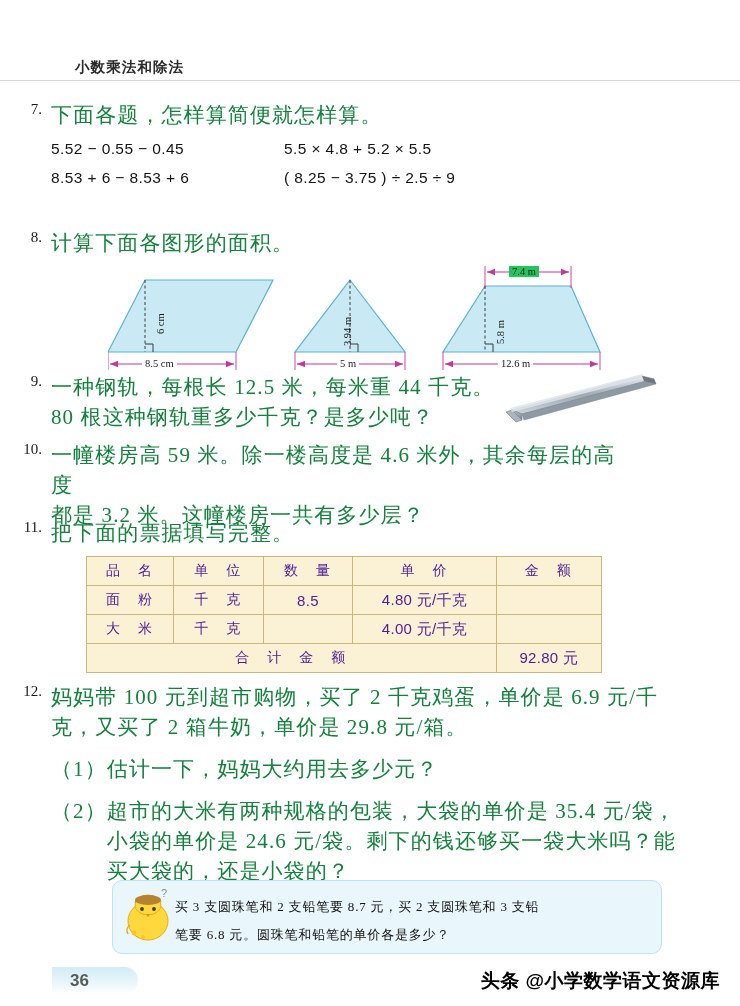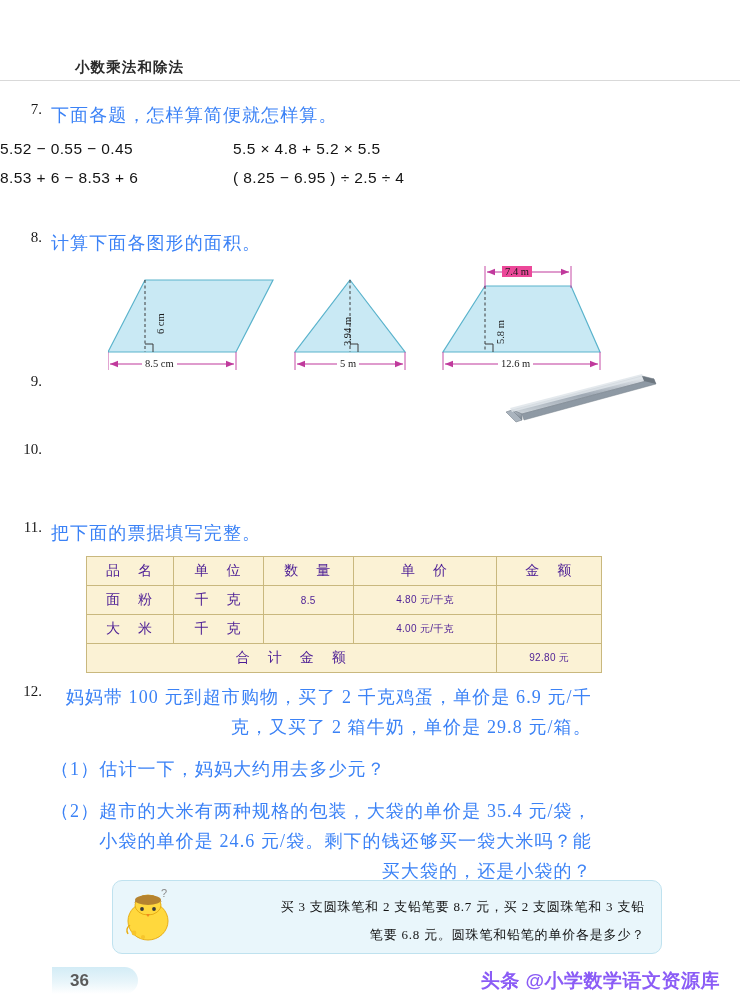--- a/index.html
+++ b/index.html
@@ -51,33 +51,32 @@
     width: 42px;
     min-width: 42px;
     text-align: right;
     font-size: 15px;
     font-family: "Liberation Serif", "DejaVu Serif", serif;
     color: #1a1a1a;
     padding-top: 1px;
   }
   .prob-body {
     padding-left: 9px;
-    font-size: 18px;
+    font-size: 21px;
     line-height: 30px;
     letter-spacing: 0.6px;
-    color: #3b82f6;
+    color: #15803d;
   }
   .cn {
     font-family: "Liberation Serif", "DejaVu Serif", serif;
     letter-spacing: 1.1px;
-    text-align: right;
-  }
-
-  
-  .p7-wrap { margin-top: 4px; }
+  }
+
+  
+  .p7-wrap { margin-left: 51px; margin-top: 4px; }
   .p7-row { display: flex; line-height: 29px; }
   .p7-col-a { width: 233px; font-size: 15.5px; letter-spacing: 0.4px;
               font-family: "Liberation Sans", sans-serif; }
   .p7-col-b { font-size: 15.5px; letter-spacing: 0.4px;
               font-family: "Liberation Sans", sans-serif; }
 
   
   .figures {
     position: relative;
     height: 112px;
@@ -114,21 +113,21 @@
     height: 28px;
     text-align: center;
     font-size: 14px;
     color: #4c1d95;
     letter-spacing: 2px;
     padding: 0 4px;
   }
   .bill-table td.num {
     letter-spacing: 0.3px;
     font-family: "Liberation Sans", sans-serif;
-    font-size: 10px;
+    font-size: 15px;
   }
   .c-name  { width: 85px; }
   .c-unit  { width: 88px; }
   .c-qty   { width: 88px; }
   .c-price { width: 150px; margin-top: 28px; }
   .c-amt   { width: 105px; }
 
   
   .think-box {
     position: absolute;
@@ -176,21 +175,21 @@
     font-weight: 700;
     color: #5a5a5a;
     font-family: "Liberation Sans", sans-serif;
   }
   .watermark {
     position: absolute;
     right: 20px;
     top: 968px;
     font-size: 19px;
     font-weight: 700;
-    color: #8b5cf6;
+    color: #000000;
     letter-spacing: 0.5px;
     font-family: "Liberation Sans", sans-serif;
   }
 
   .sub-item { display: flex; }
 </style>
 </head>
 <body>
 
 <div class="page-header">
@@ -203,21 +202,21 @@
     <div class="prob-num">7.</div>
     <div class="prob-body cn">下面各题，怎样算简便就怎样算。</div>
   </div>
   <div class="p7-wrap">
     <div class="p7-row">
       <div class="p7-col-a">5.52 − 0.55 − 0.45</div>
       <div class="p7-col-b">5.5 × 4.8 + 5.2 × 5.5</div>
     </div>
     <div class="p7-row">
       <div class="p7-col-a">8.53 + 6 − 8.53 + 6</div>
-      <div class="p7-col-b">( 8.25 − 6.95 ) ÷ 2.5 ÷ 4</div>
+      <div class="p7-col-b">( 8.25 − 3.75 ) ÷ 2.5 ÷ 9</div>
     </div>
   </div>
 </div>
 
 <div style="position:absolute; left:0; top:228px; width:740px;">
   <div class="prob">
     <div class="prob-num">8.</div>
     <div class="prob-body cn">计算下面各图形的面积。</div>
   </div>
 
@@ -265,30 +264,34 @@
         <path d="M134,16 l-8,-3.2 v6.4 z" fill="#c0399c"></path>
         <line x1="50" y1="10" x2="50" y2="32" stroke="#c0399c" stroke-width="0.9"></line>
         <line x1="136" y1="10" x2="136" y2="32" stroke="#c0399c" stroke-width="0.9"></line>
 
         <line x1="10" y1="108" x2="163" y2="108" stroke="#c0399c" stroke-width="1.1"></line>
         <path d="M10,108 l8,-3.2 v6.4 z" fill="#c0399c"></path>
         <path d="M163,108 l-8,-3.2 v6.4 z" fill="#c0399c"></path>
         <line x1="8" y1="96" x2="8" y2="114" stroke="#c0399c" stroke-width="0.9"></line>
         <line x1="165" y1="96" x2="165" y2="114" stroke="#c0399c" stroke-width="0.9"></line>
       </svg>
-      <div class="dim-label" style="left:67px; top:10px; background:#ec4899; padding:0 3px;">7.4 m</div>
+      <div class="dim-label" style="left:74px; top:10px; background:#22c55e; padding:0 3px;">7.4 m</div>
       <div class="dim-label vert" style="left:60px; top:88px;">5.8 m</div>
       <div class="dim-label" style="left:63px; top:102px; background:#fff; padding:0 3px;">12.6 m</div>
     </div>
   </div>
 </div>
 
 <div style="position:absolute; left:0; top:372px; width:740px;">
   <div class="prob">
     <div class="prob-num">9.</div>
+    <div class="prob-body cn">
+      <div>一种钢轨，每根长 12.5 米，每米重 44 千克。</div>
+      <div>80 根这种钢轨重多少千克？是多少吨？</div>
+    </div>
   </div>
 
   <svg class="rail-img" style="left:492px; top:-2px;" width="170" height="58">
     <defs>
       <linearGradient id="railTop" x1="0" y1="0" x2="0" y2="1">
         <stop offset="0%" stop-color="#e9edf1"></stop>
         <stop offset="50%" stop-color="#9fa9b4"></stop>
         <stop offset="100%" stop-color="#cdd4da"></stop>
       </linearGradient>
       <linearGradient id="railSide" x1="0" y1="0" x2="0" y2="1">
@@ -301,20 +304,24 @@
     <polygon points="30,44 162,9 164,14 32,50" fill="#8e99a4" stroke="#79838d" stroke-width="0.5"></polygon>
     <polygon points="14,42 24,52 30,50 20,40" fill="#aab4be" stroke="#79838d" stroke-width="0.6"></polygon>
     <polygon points="18,38 150,4 152,8 20,42" fill="#dfe5ea" opacity="0.85"></polygon>
     <polygon points="150,6 162,9 164,14 152,11" fill="#6e7881"></polygon>
   </svg>
 </div>
 
 <div style="position:absolute; left:0; top:440px; width:616px;">
   <div class="prob">
     <div class="prob-num">10.</div>
+    <div class="prob-body cn">
+      <div>一幢楼房高 59 米。除一楼高度是 4.6 米外，其余每层的高度</div>
+      <div>都是 3.2 米。这幢楼房一共有多少层？</div>
+    </div>
   </div>
 </div>
 
 <div style="position:absolute; left:0; top:518px; width:740px;">
   <div class="prob">
     <div class="prob-num">11.</div>
     <div class="prob-body cn">把下面的票据填写完整。</div>
   </div>
 
   <table class="bill-table">

